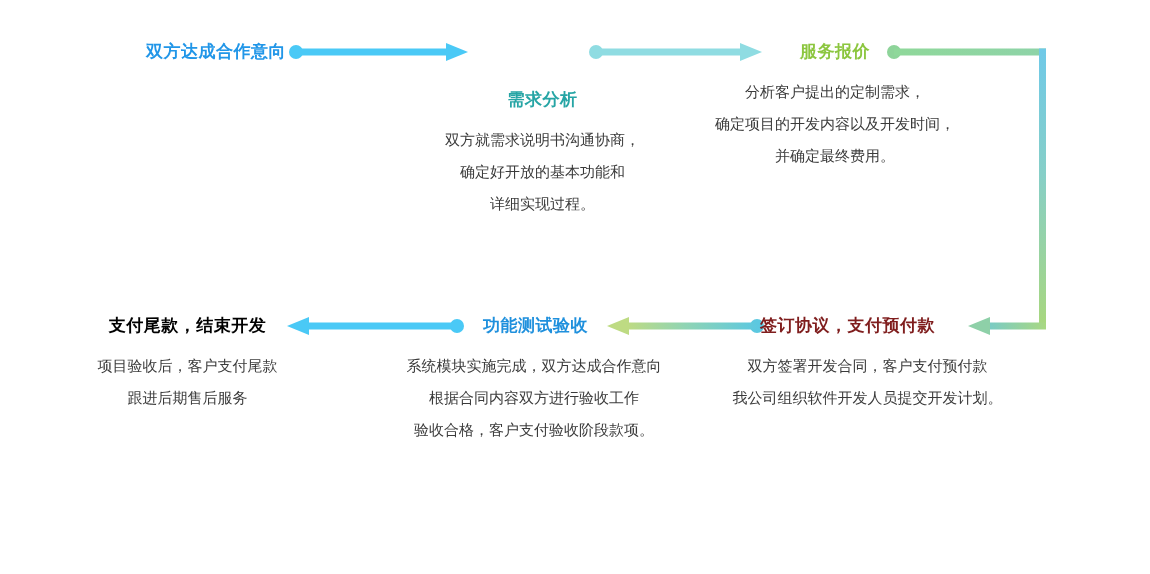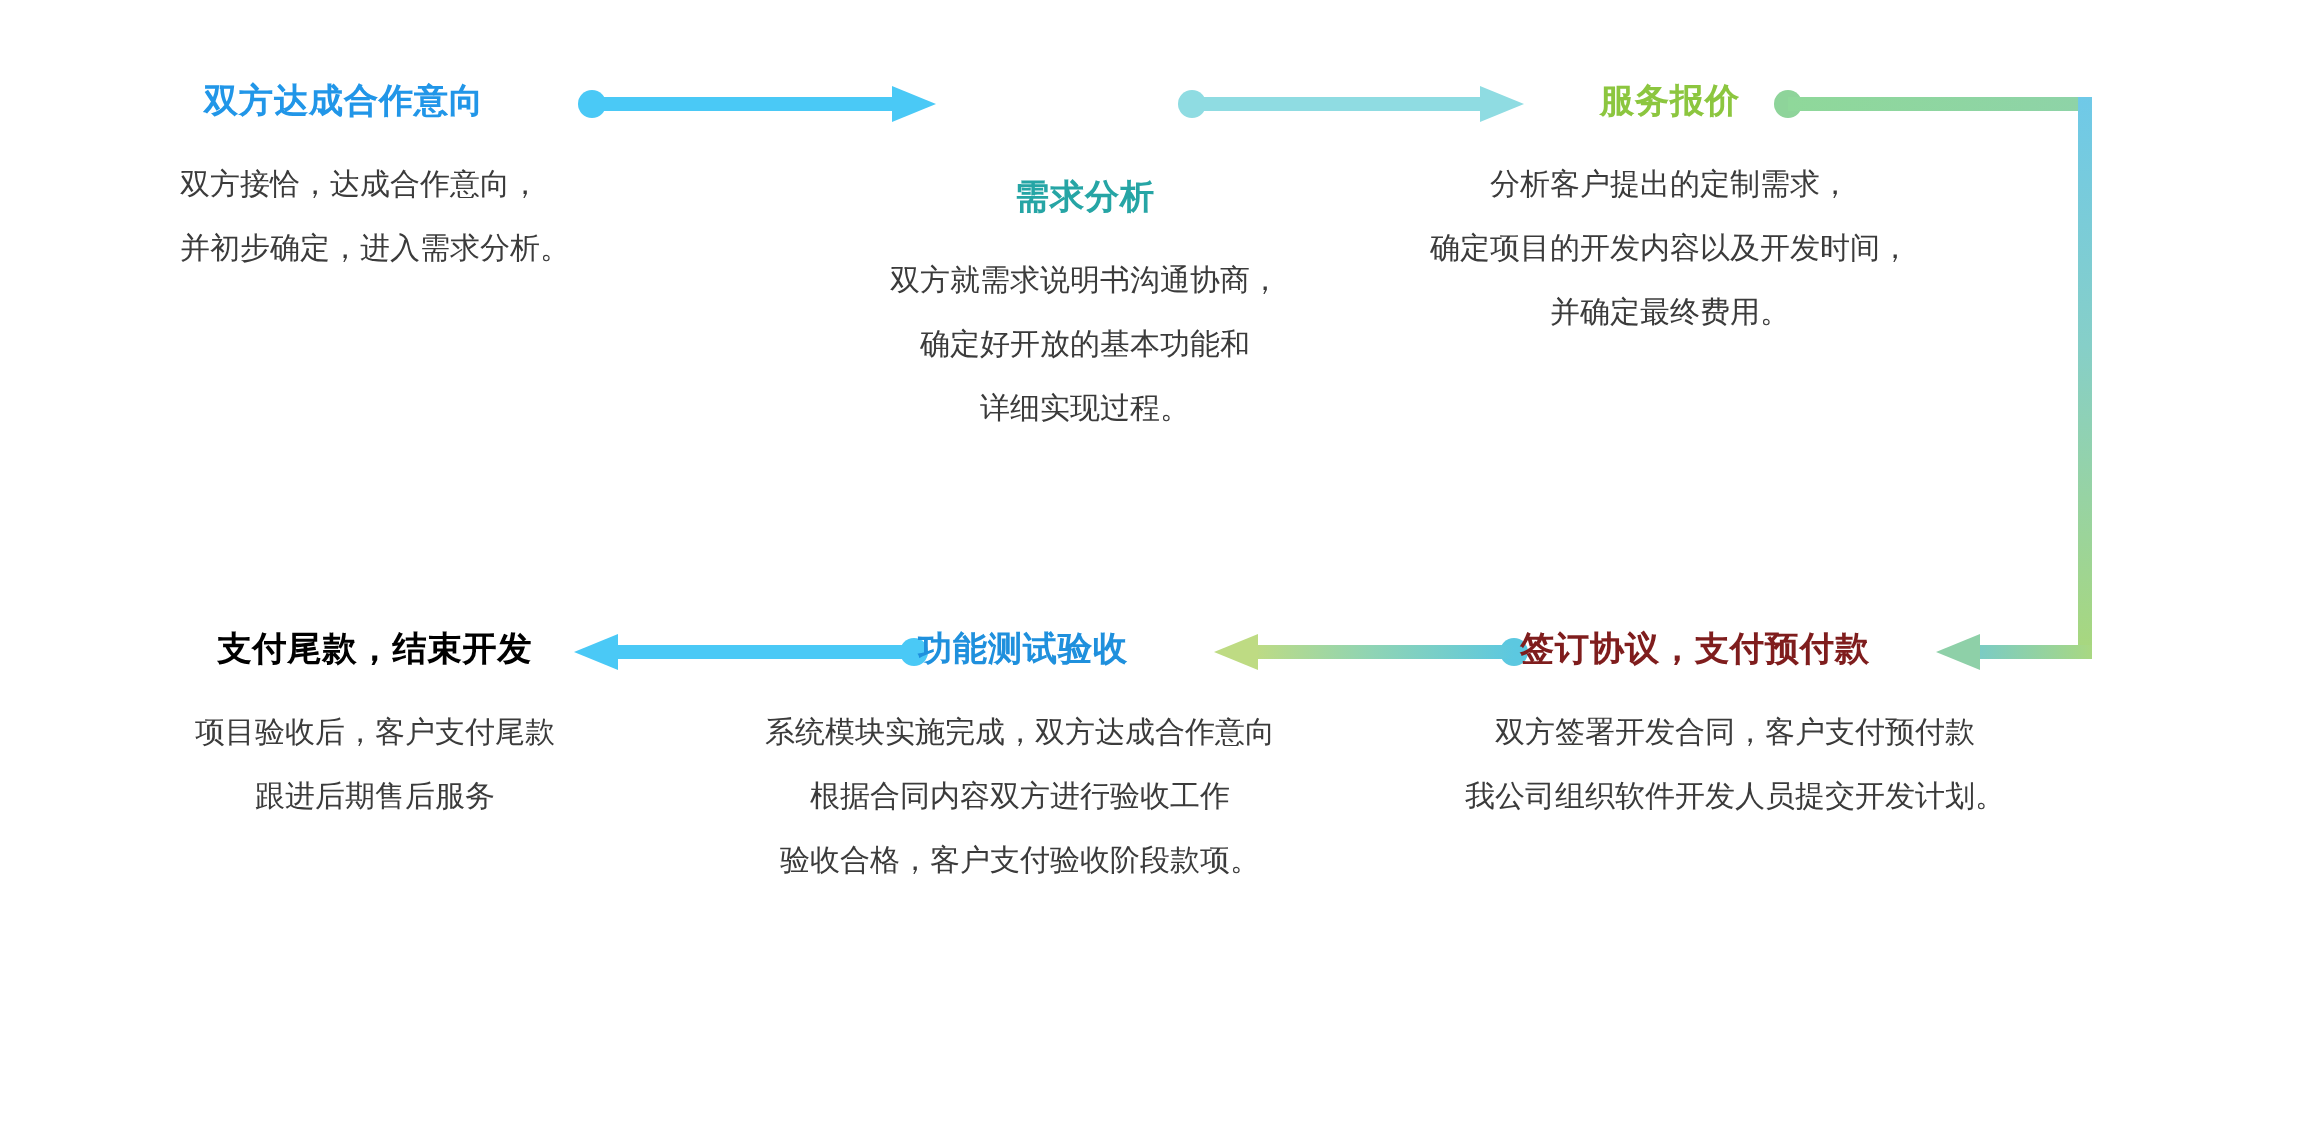--- a/index.html
+++ b/index.html
@@ -24,20 +24,21 @@
   .step {
     position: absolute;
     box-sizing: border-box;
   }
   .step-title {
     font-size: 17px;
     font-weight: bold;
     letter-spacing: 0.5px;
     white-space: nowrap;
     line-height: 22px;
+    text-align: center;
   }
   .step-body {
     margin-top: 14px;
     font-size: 15px;
     color: #3b3b3b;
     line-height: 32px;
     white-space: nowrap;
   }
   .step-body .ln { display: block; }
 
@@ -108,24 +109,20 @@
 
     <g>
       <circle cx="457" cy="326" r="7" fill="#4ac9f6"></circle>
       <rect x="307" y="322.5" width="150" height="7" fill="#4ac9f6"></rect>
       <path d="M 309 317 L 287 326 L 309 335 Z" fill="#4ac9f6"></path>
     </g>
   </svg>
 
   <div class="step ta-left" style="left:90px; top:40px; width:240px;">
     <div class="step-title" style="padding-left:12px; color:#2196e8;">双方达成合作意向</div>
-    <div class="step-body">
-      <span class="ln">双方接恰，达成合作意向，</span>
-      <span class="ln">并初步确定，进入需求分析。</span>
-    </div>
   </div>
 
   <div class="step ta-center" style="left:415px; top:40px; width:255px;margin-top:48px;">
     <div class="step-title" style="color:#26a5a5;">需求分析</div>
     <div class="step-body">
       <span class="ln">双方就需求说明书沟通协商，</span>
       <span class="ln">确定好开放的基本功能和</span>
       <span class="ln">详细实现过程。</span>
     </div>
   </div>
@@ -140,21 +137,21 @@
   </div>
 
   <div class="step ta-center" style="left:710px; top:314px; width:340px;">
     <div class="step-title" style="color:#7f1d1d; margin-left:-65px;">签订协议，支付预付款</div>
     <div class="step-body" style="margin-left:-25px;text-align:center;">
       <span class="ln">双方签署开发合同，客户支付预付款</span>
       <span class="ln">我公司组织软件开发人员提交开发计划。</span>
     </div>
   </div>
 
-  <div class="step ta-center" style="left:355px; top:314px; width:310px;">
+  <div class="step ta-center" style="left:379px; top:314px; width:310px;">
     <div class="step-title" style="color:#1f90dd; margin-left:3px;">功能测试验收</div>
     <div class="step-body">
       <span class="ln">系统模块实施完成，双方达成合作意向</span>
       <span class="ln">根据合同内容双方进行验收工作</span>
       <span class="ln">验收合格，客户支付验收阶段款项。</span>
     </div>
   </div>
 
   <div class="step ta-center" style="left:70px; top:314px; width:250px;">
     <div class="step-title" style="color:#000000; margin-left:-15px;">支付尾款，结束开发</div>

